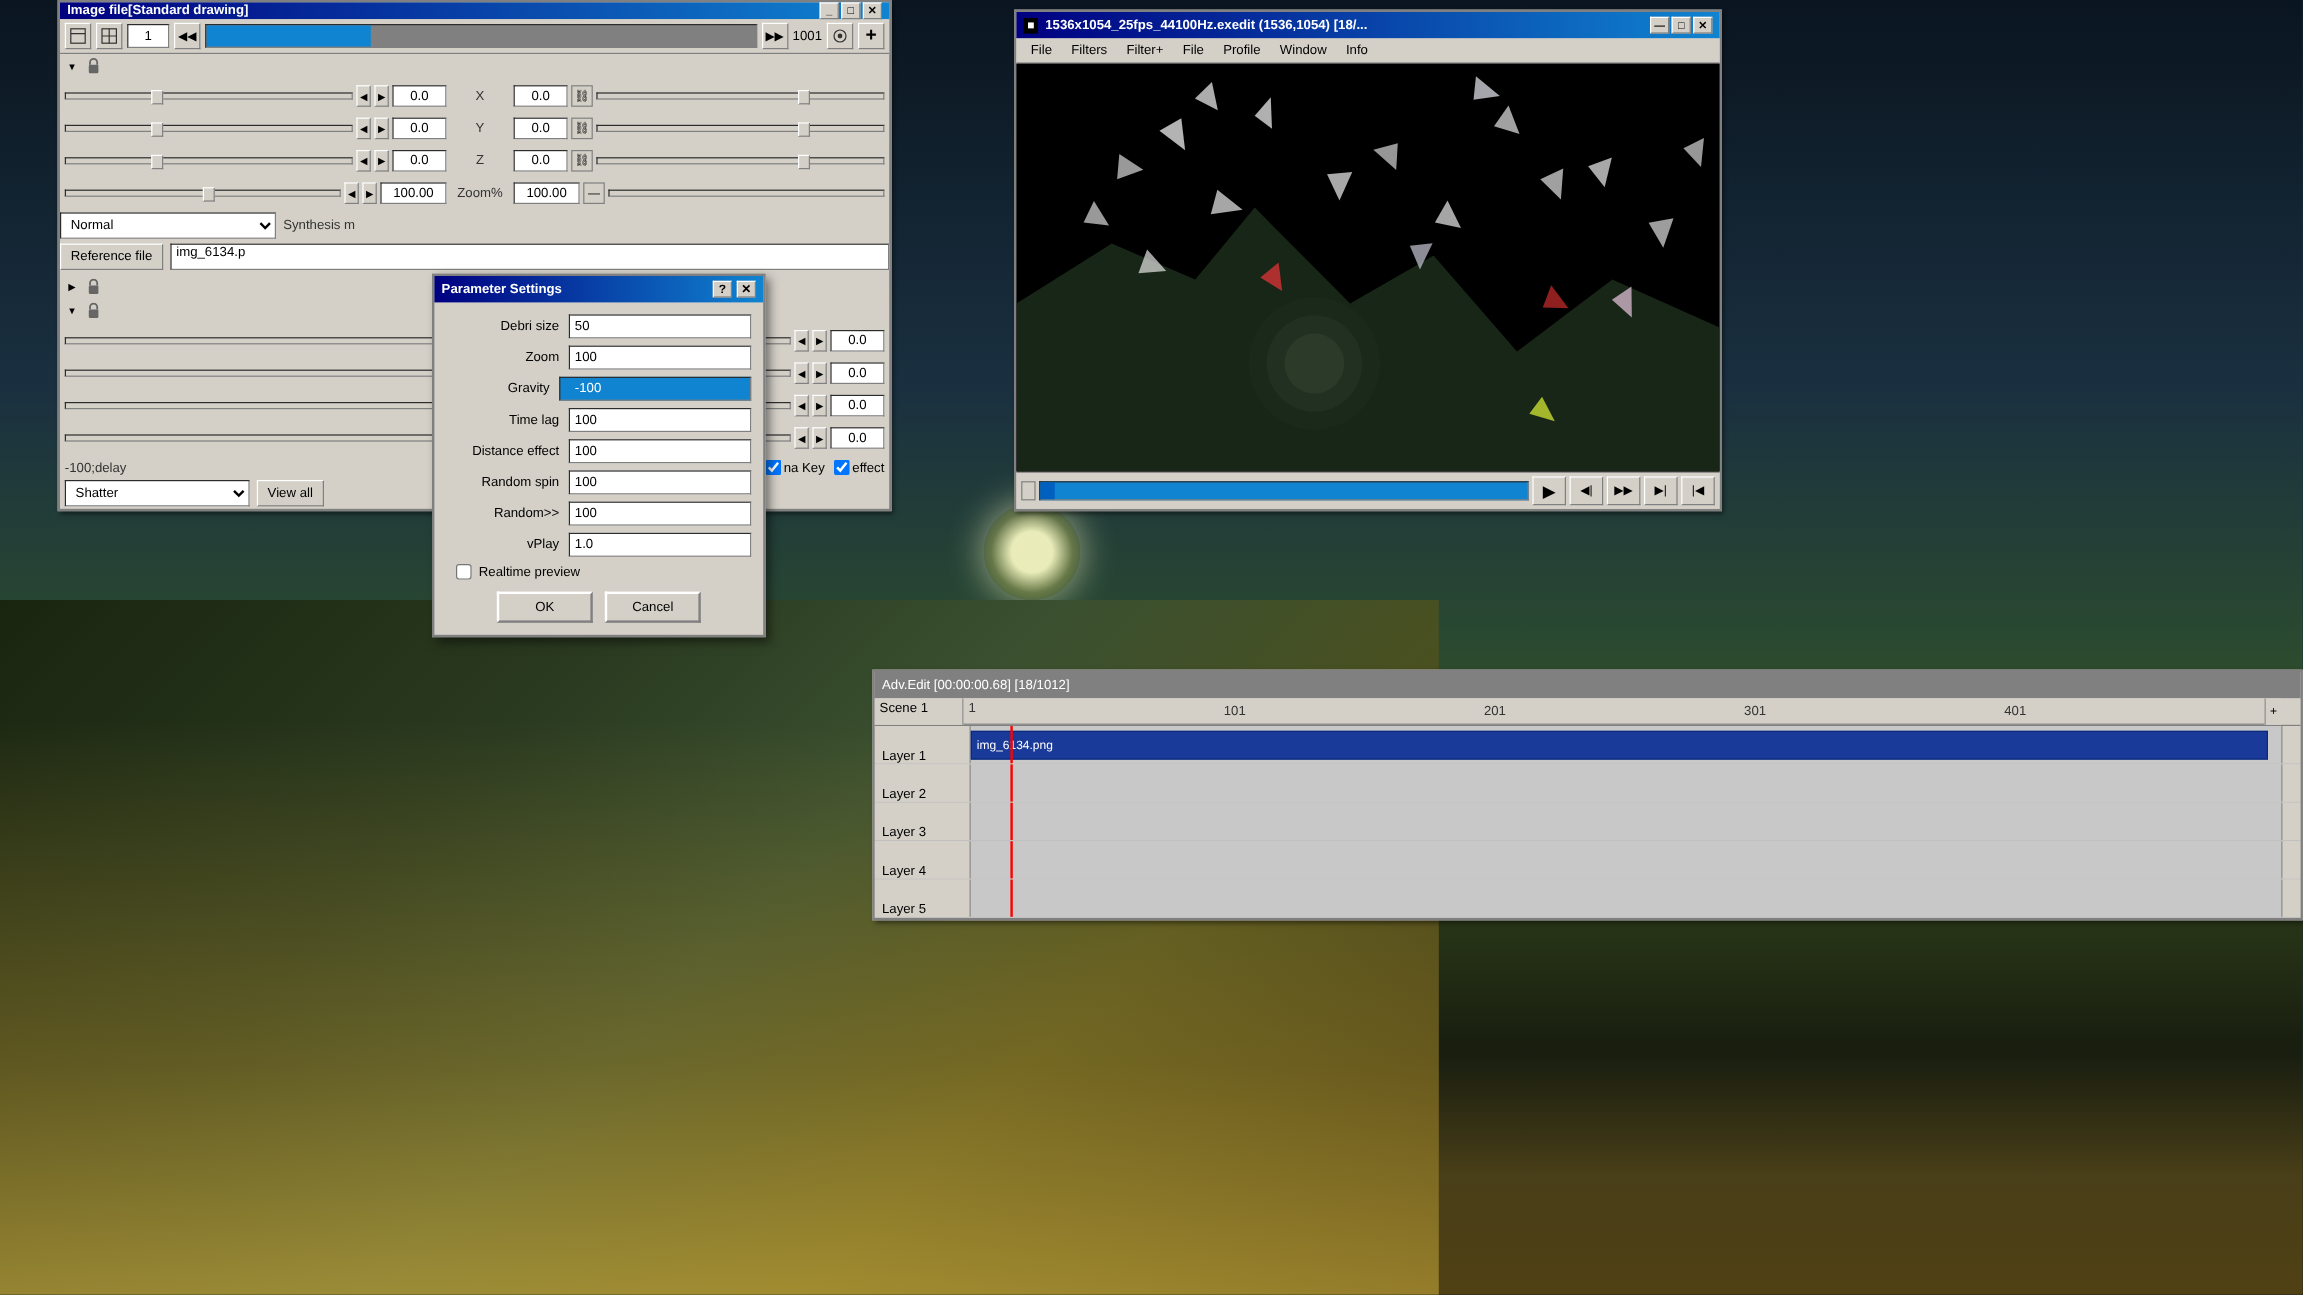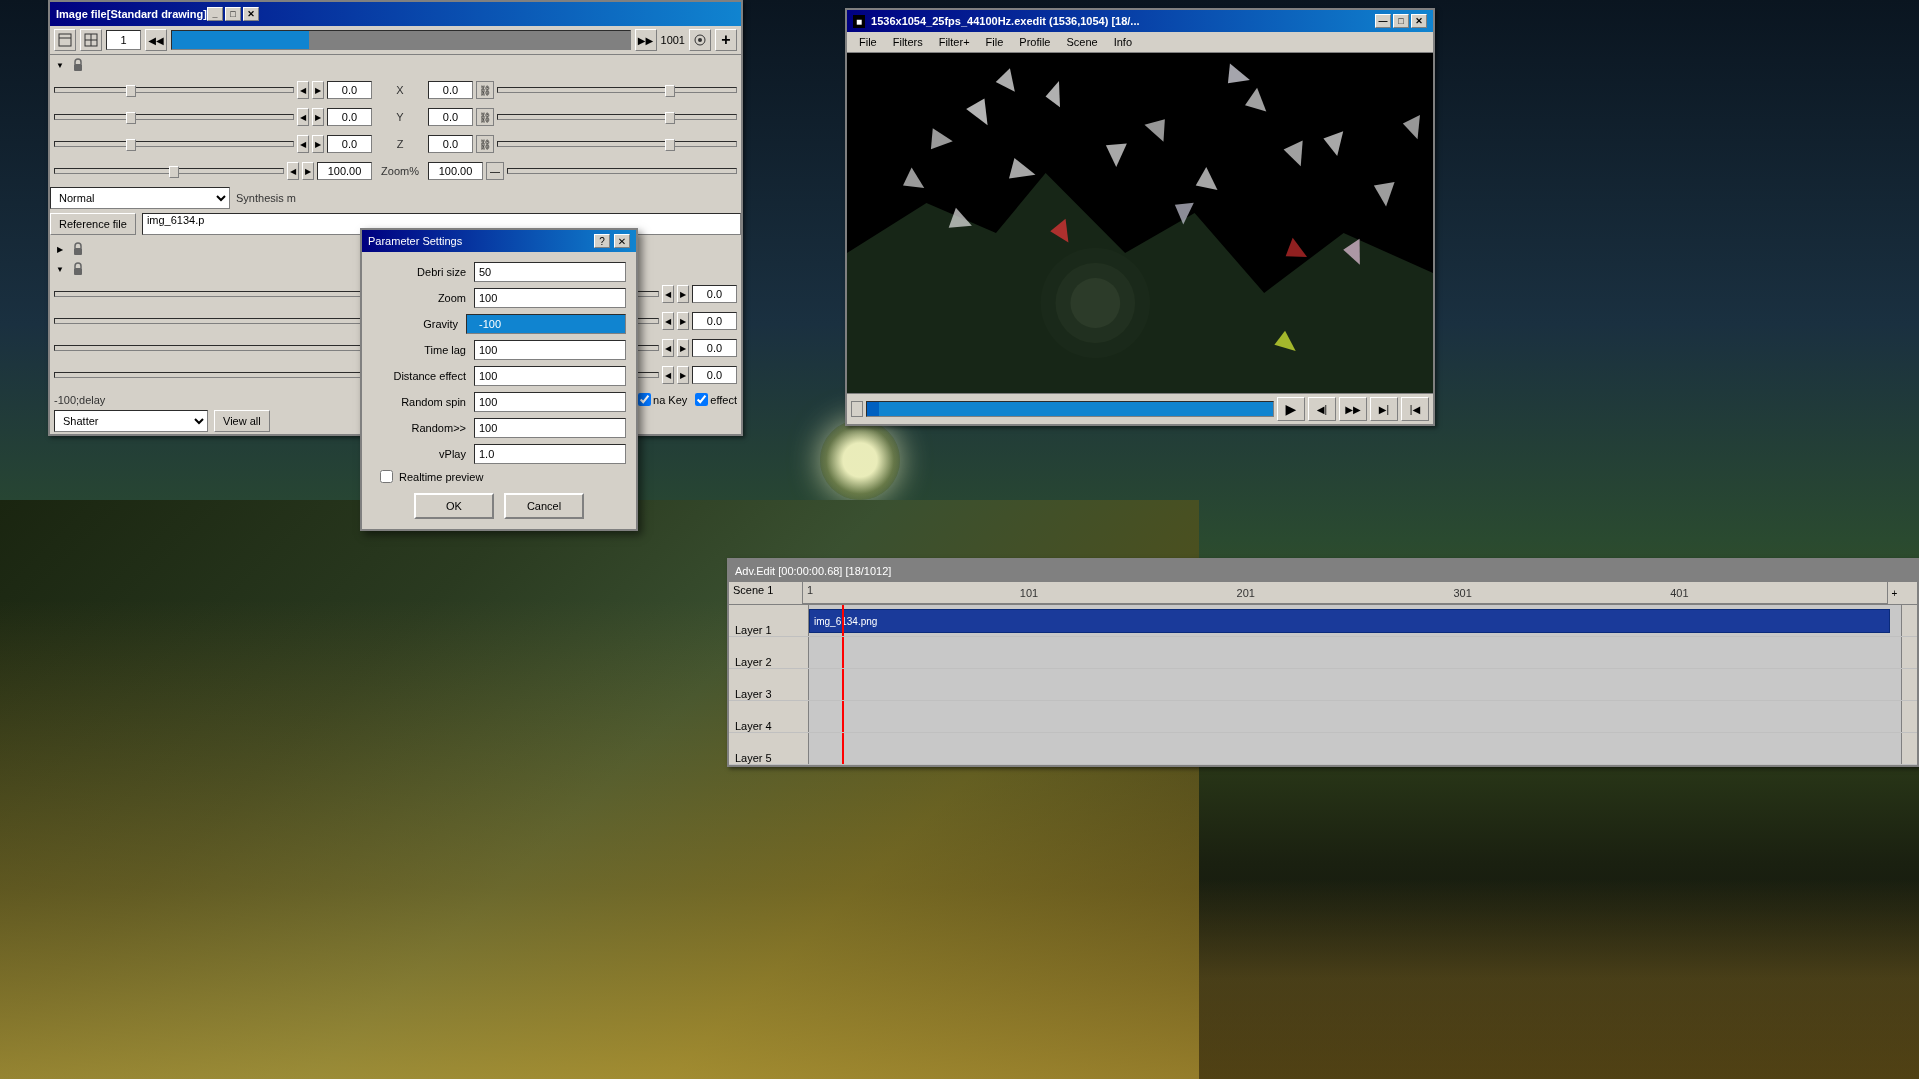--- a/index.html
+++ b/index.html
@@ -29,21 +29,22 @@
       border: 2px solid #808080;
       box-shadow: 2px 2px 4px rgba(0,0,0,0.5);
     }
 
     .panel-titlebar {
       background: linear-gradient(90deg, #000080, #1084d0);
       color: white;
       padding: 3px 6px;
       display: flex;
       align-items: center;
-      height: 24px;
+      justify-content: space-between;
+      height: 14px;
       font-size: 11px;
       font-weight: bold;
     }
 
     .panel-titlebar-buttons {
       display: flex;
       gap: 2px;
     }
 
     .title-btn {
@@ -290,21 +291,21 @@
 
     .dialog-titlebar {
       background: linear-gradient(90deg, #000080, #1084d0);
       color: white;
       padding: 3px 6px;
       display: flex;
       align-items: center;
       justify-content: space-between;
       height: 22px;
       font-size: 11px;
-      font-weight: normal;
+      font-weight: bold;
       gap: 28px;
     }
 
     .dialog-title-actions {
       display: flex;
       gap: 4px;
       align-items: center;
     }
 
     .dialog-help-btn {
@@ -871,21 +872,21 @@
       <div class="vid-btn">✕</div>
     </div>
   </div>
 
   <div class="video-menubar">
     <div class="menu-item">File</div>
     <div class="menu-item">Filters</div>
     <div class="menu-item">Filter+</div>
     <div class="menu-item">File</div>
     <div class="menu-item">Profile</div>
-    <div class="menu-item">Scene</div>
+    <div class="menu-item">Window</div>
     <div class="menu-item">Info</div>
   </div>
 
   <div class="video-preview">
     
     <svg width="100%" height="100%" viewBox="0 0 590 340" preserveAspectRatio="none">
 
       <rect width="590" height="340" fill="#000"></rect>
 
       <circle cx="250" cy="250" r="55" fill="rgba(240,240,200,0.15)"></circle>

